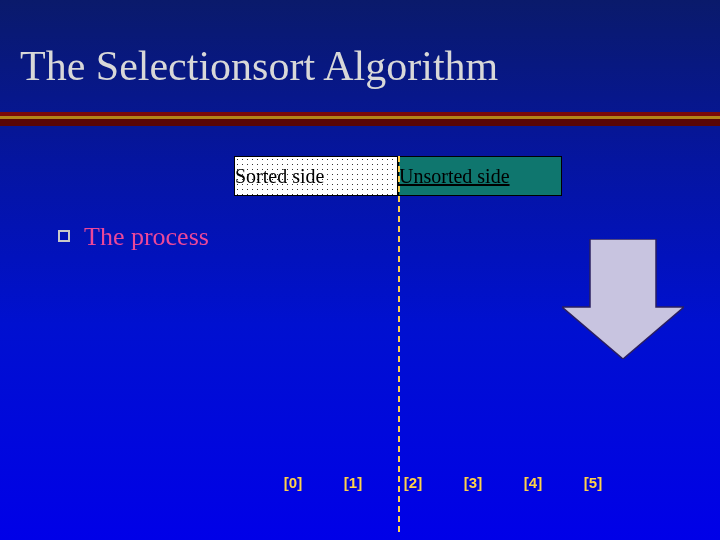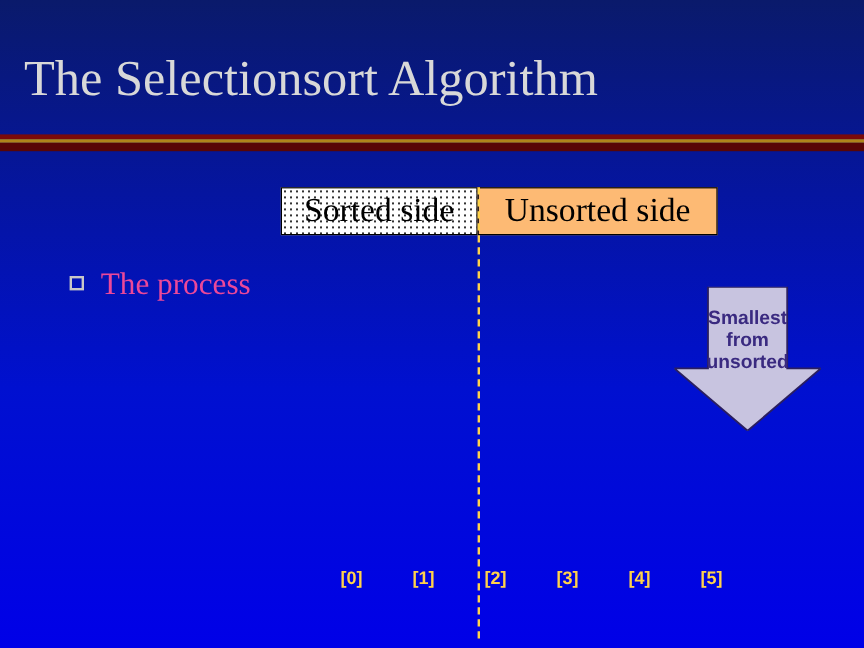--- a/index.html
+++ b/index.html
@@ -62,36 +62,36 @@
     line-height: 1.15;
     font-family: 'Times New Roman', serif;
   }
   .label-box {
     position: absolute;
     top: 132px;
     height: 40px;
     border: 1px solid #000;
     box-sizing: border-box;
     font-family: 'Times New Roman', serif;
-    font-size: 28px;
-    text-align: center;
+    font-size: 20px;
     line-height: 38px;
   }
   .sorted-box {
     left: 234px;
     width: 164px;
     background-color: #fff;
     background-image: radial-gradient(circle, #333 0.6px, transparent 0.6px);
     background-size: 5px 5px;
     background-position: 0 0;
   }
   .unsorted-box {
     left: 398px;
-    width: 200px;
-    background: #fdba74;
+    width: 164px;
+    background: #0f766e;
+    text-decoration: underline;
   }
   .divider {
     position: absolute;
     left: 398px;
     top: 132px;
     width: 0;
     height: 376px;
     border-left: 2px dashed #ffd24a;
   }
   .idx-row {
@@ -156,25 +156,20 @@
     <span class="bullet-sq"></span>
     <span class="bullet-text">
       <span>The process</span><br>
     </span>
   </div>
 
   <div class="arrow-wrap">
     <svg class="arrow-svg" viewBox="0 0 122 120">
       <polygon points="28,0 94,0 94,68 122,68 61,120 0,68 28,68" fill="#c8c4e0" stroke="#2a1f60" stroke-width="1.5"></polygon>
     </svg>
-    <div class="arrow-label">
-      <span>Smallest</span><br>
-      <span>from</span><br>
-      <span>unsorted</span>
-    </div>
   </div>
 
   <div class="idx-row">
     <span class="idx">[0]</span>
     <span class="idx">[1]</span>
     <span class="idx">[2]</span>
     <span class="idx">[3]</span>
     <span class="idx">[4]</span>
     <span class="idx">[5]</span>
   </div>

